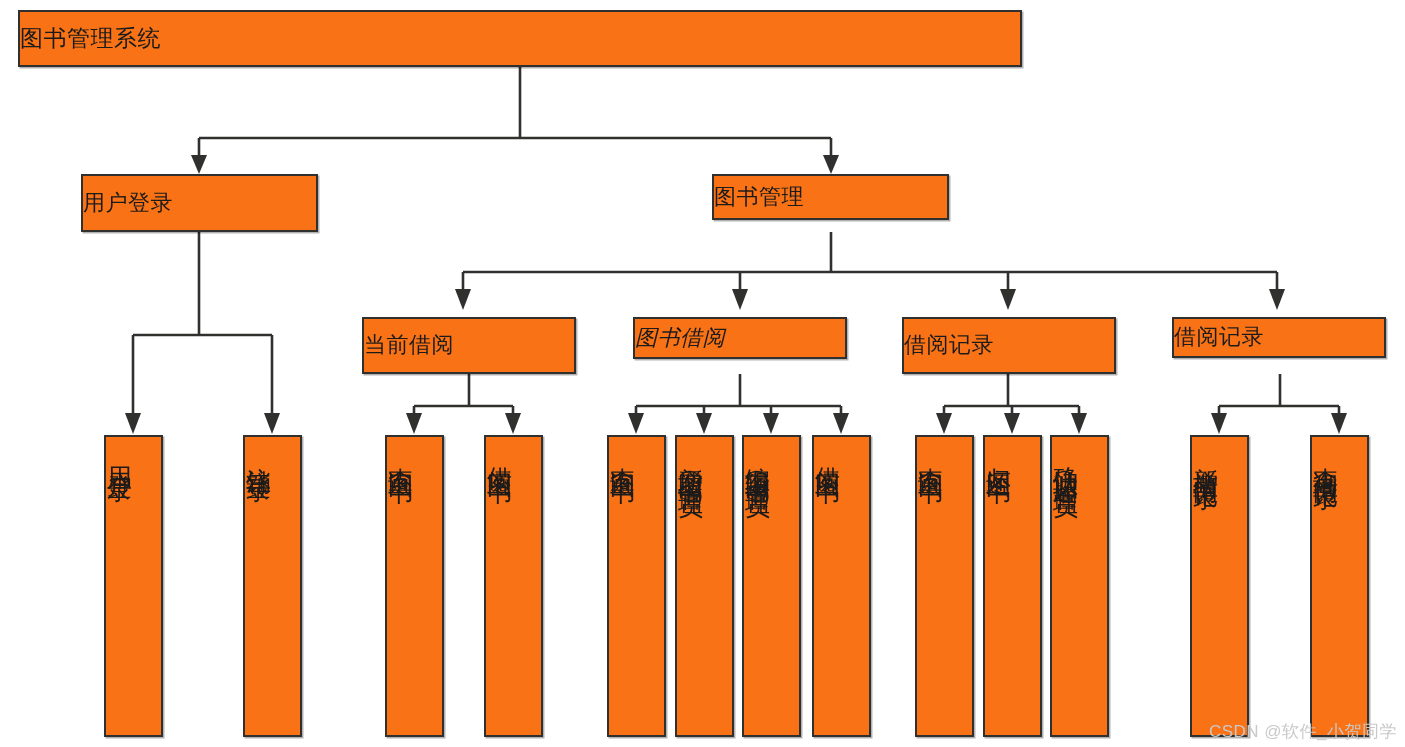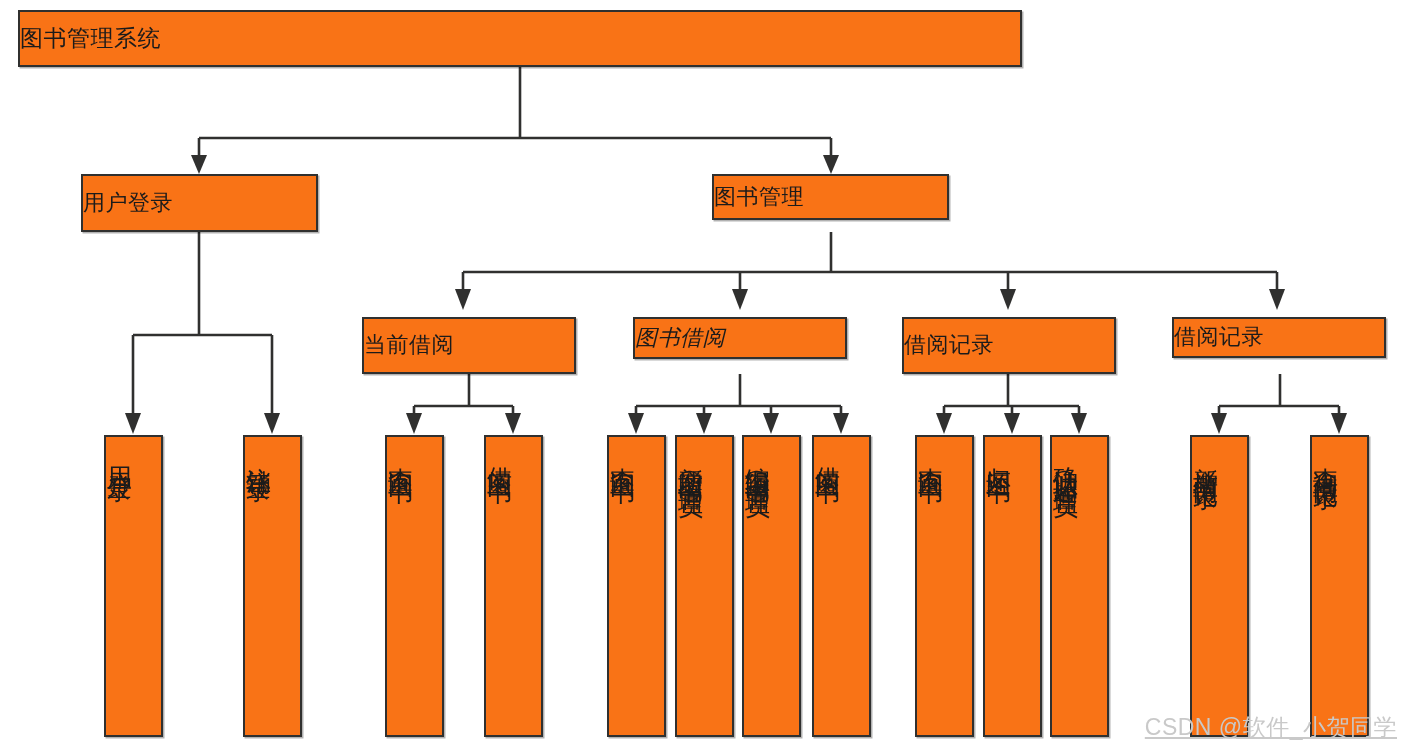--- a/index.html
+++ b/index.html
@@ -41,26 +41,25 @@
   }
 
   svg#edges{position:absolute;left:0;top:0;width:1405px;height:747px;pointer-events:none;}
   svg#edges path, svg#edges line{stroke:#30302f;stroke-width:2.6;fill:none;}
   svg#edges polygon{fill:#30302f;}
 
   #watermark{
     position:absolute;
     right:8px;
     bottom:4px;
-    font-size:23px;
+    font-size:17px;
     color:#c9c9c9;
     letter-spacing:0.5px;
     white-space:nowrap;
     pointer-events:none;
-    text-decoration:underline;
   }
 </style>
 </head>
 <body>
 
 <div id="canvas">
 
   <svg id="edges" viewBox="0 0 1405 747">
 
     <line x1="520" y1="67" x2="520" y2="138"></line>

